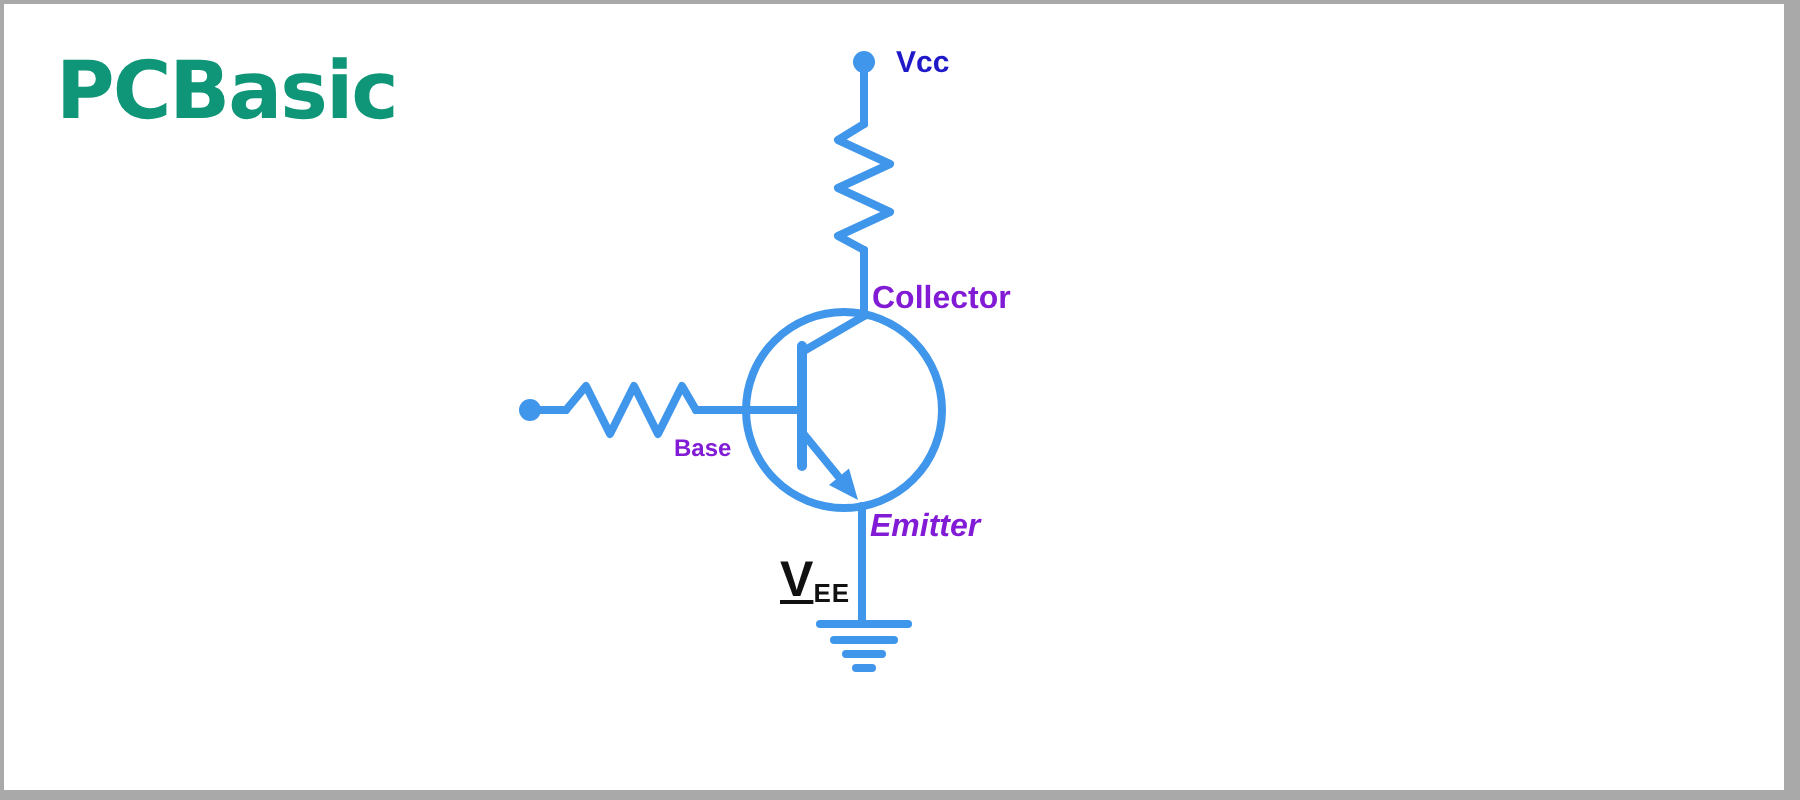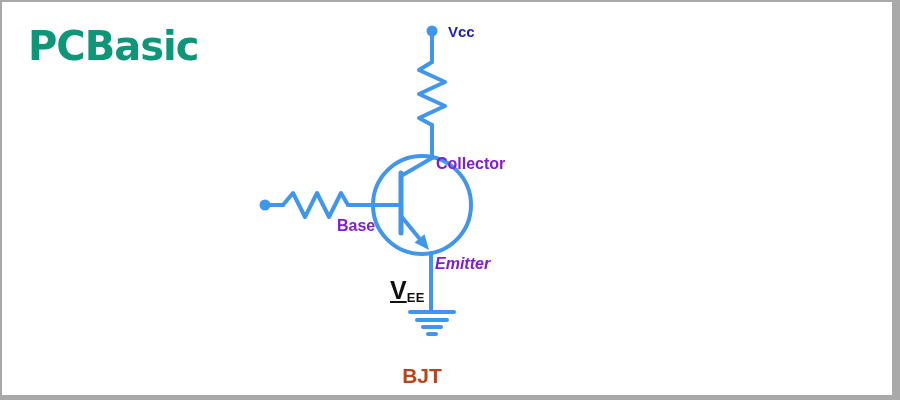--- a/index.html
+++ b/index.html
@@ -28,22 +28,22 @@
     position:absolute;left:26px;top:6px;
     font-family:"DejaVu Sans",sans-serif;
     font-weight:bold;font-size:40px;
     letter-spacing:-1px;
     color:var(--logo-green);
     user-select:none;
     margin-top:15px;
   }
   .lbl{position:absolute;font-weight:bold;white-space:nowrap;}
   .lbl-vcc{left:446px;top:21px;font-size:15px;color:var(--terminal-navy);}
-  .lbl-collector{left:434px;top:139px;font-size:16px;color:var(--label-purple);margin-top:14px;}
-  .lbl-base{left:335px;top:215px;font-size:16px;color:var(--label-purple);}
+  .lbl-collector{left:434px;top:139px;font-size:16px;color:var(--label-purple);}
+  .lbl-base{left:335px;top:215px;font-size:12px;color:var(--label-purple);}
   .lbl-emitter{left:433px;top:253px;font-size:16px;color:var(--label-purple);font-style:italic;}
   .lbl-vee{left:388px;top:276px;font-size:25px;color:var(--vee-text);line-height:1;text-decoration:underline;}
   .lbl-vee .sub{font-size:13px;position:relative;top:3px;letter-spacing:0.5px;}
   .lbl-bjt{left:370px;top:362px;width:100px;text-align:center;font-size:21px;color:var(--caption-rust);}
   svg.circuit{position:absolute;left:0;top:0;}
   .w{stroke:var(--wire);stroke-width:4;fill:none;stroke-linecap:round;stroke-linejoin:round;}
   .w-thick{stroke:var(--wire);stroke-width:5;fill:none;stroke-linecap:round;}
   .wf{fill:var(--wire);stroke:none;}
 </style>
 </head>
@@ -78,15 +78,14 @@
       <path class="w" d="M421,325 L439,325"></path>
       <path class="w" d="M426,332 L434,332"></path>
     </g>
   </svg>
 
   <div class="lbl lbl-vcc">Vcc</div>
   <div class="lbl lbl-collector">Collector</div>
   <div class="lbl lbl-base">Base</div>
   <div class="lbl lbl-emitter">Emitter</div>
   <div class="lbl lbl-vee"><span>V</span><span class="sub">EE</span></div>
-  <div class="lbl lbl-bjt">BJT</div>
 
 </div>
 
 </body></html>

